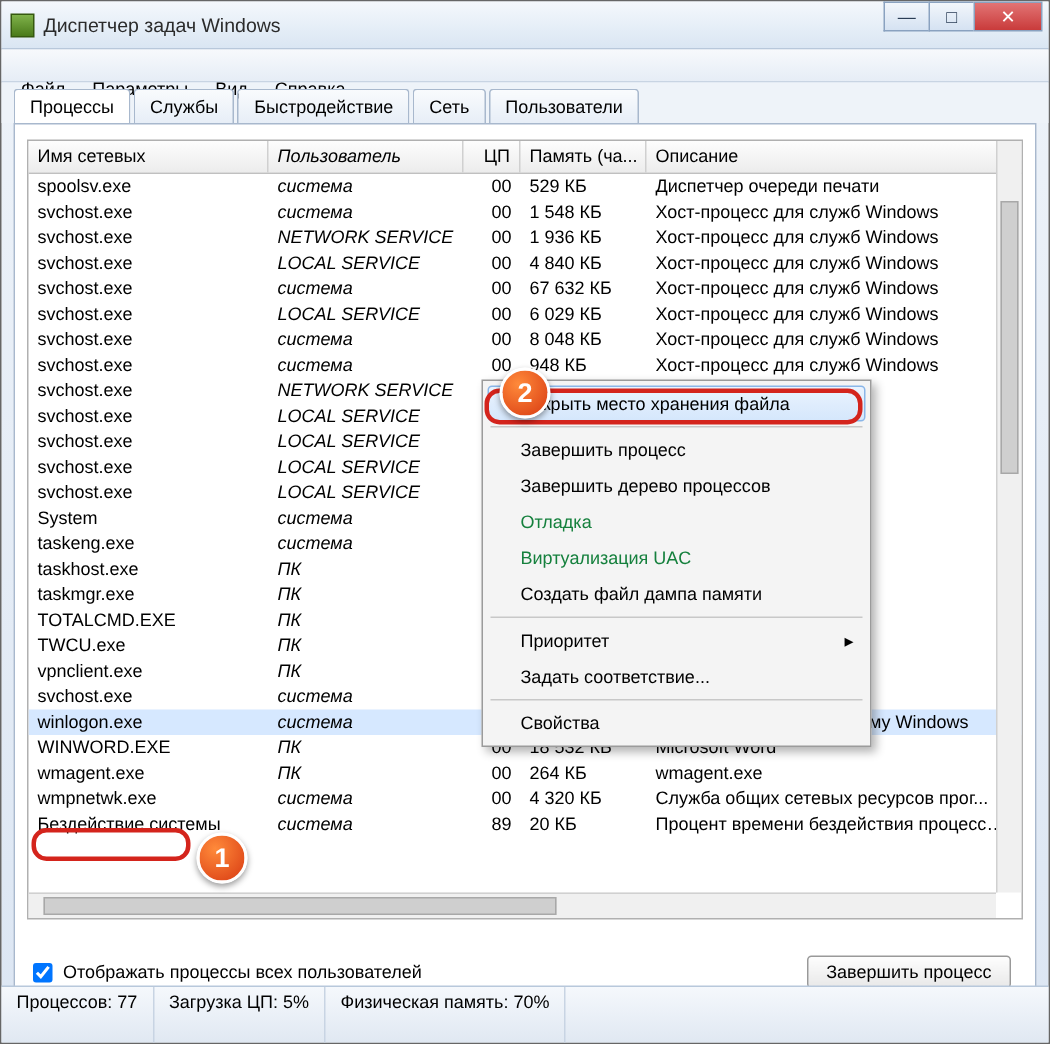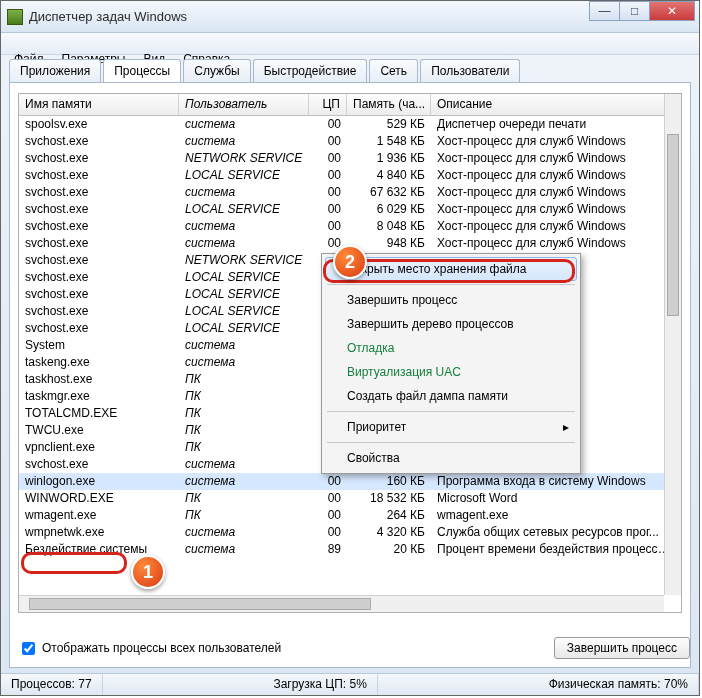--- a/index.html
+++ b/index.html
@@ -101,21 +101,21 @@
     font-size: 12px;
   }
   .th {
     padding: 3px 6px;
     border-right: 1px solid #d0d0d0;
     overflow: hidden; white-space: nowrap;
   }
   .col-name { width: 160px; }
   .col-user { width: 130px; font-style: italic; }
   .col-cpu  { width: 38px; text-align: right; }
-  .col-mem  { width: 84px; text-align: right; }
+  .col-mem  { width: 84px; }
   .col-desc { flex: 1; }
   .tbody {
     font-size: 12px;
     position: relative;
   }
   .tr {
     display: flex;
     height: 17px;
     line-height: 17px;
     white-space: nowrap;
@@ -138,39 +138,38 @@
   }
   .scroll-h {
     position: absolute; left:0; right:17px; bottom:0; height:17px;
     background:#f0f0f0; border-top:1px solid #d0d0d0;
   }
   .scroll-h::before {
     content:""; position:absolute; top:2px; bottom:2px; left:10px; width:340px;
     background:#cfcfcf; border:1px solid #a8a8a8;
   }
   .bottom-row {
-    position: absolute; left: 8px; right: 0; bottom: 8px;
+    position: absolute; left: 8px; right: 16px; bottom: 8px;
     display: flex; align-items: center; justify-content: space-between;
   }
   .chk { display: flex; align-items: center; gap: 4px; }
   .chk input { width:13px; height:13px; }
   .btn {
     padding: 3px 12px;
     background: linear-gradient(#fdfdfd,#e8e8e8);
     border: 1px solid #999;
     border-radius: 3px;
     font-size: 12px;
   }
   .statusbar {
     position: absolute; left:0; right:0; bottom:0;
-    height: 22px;
+    height: 38px;
     background: linear-gradient(#f5f8fc,#e0e8f2);
     border-top: 1px solid #b8c8db;
     display: flex;
-    justify-content: space-between;
   }
   .status-cell {
     padding: 3px 10px;
     border-right: 1px solid #c8d4e3;
   }
   
   .ctxmenu {
     position: absolute;
     left: 320px; top: 252px;
     width: 260px;
@@ -238,32 +237,31 @@
   </div>
 
   <div class="menubar">
     <div class="menuitem">Файл</div>
     <div class="menuitem">Параметры</div>
     <div class="menuitem">Вид</div>
     <div class="menuitem">Справка</div>
   </div>
 
   <div class="tabbar">
-    <div class="tab">Приложения</div>
     <div class="tab active">Процессы</div>
     <div class="tab">Службы</div>
     <div class="tab">Быстродействие</div>
     <div class="tab">Сеть</div>
     <div class="tab">Пользователи</div>
   </div>
 
   <div class="content">
     <div class="table-wrap">
       <div class="thead">
-        <div class="th col-name">Имя памяти</div>
+        <div class="th col-name">Имя сетевых</div>
         <div class="th col-user">Пользователь</div>
         <div class="th col-cpu">ЦП</div>
         <div class="th col-mem">Память (ча...</div>
         <div class="th col-desc">Описание</div>
       </div>
       <div class="tbody" id="tbody">
           <div class="tr">
             <div class="td col-name">spoolsv.exe</div>
             <div class="td col-user">система</div>
             <div class="td col-cpu">00</div>
@@ -468,20 +466,21 @@
   <div class="ctxmenu" id="ctxmenu">
       <div class="ctxitem hl">Открыть место хранения файла</div>
       <div class="ctxsep"></div>
       <div class="ctxitem">Завершить процесс</div>
       <div class="ctxitem">Завершить дерево процессов</div>
       <div class="ctxitem disabled">Отладка</div>
       <div class="ctxitem disabled">Виртуализация UAC</div>
       <div class="ctxitem">Создать файл дампа памяти</div>
       <div class="ctxsep"></div>
       <div class="ctxitem">Приоритет<span class="arrow">▸</span></div>
+      <div class="ctxitem">Задать соответствие...</div>
       <div class="ctxsep"></div>
       <div class="ctxitem">Свойства</div>
     </div>
 
   <div class="hl-oval1"></div>
   <div class="hl-oval2"></div>
   <div class="bubble bubble1">1</div>
   <div class="bubble bubble2">2</div>
 </div>
 

